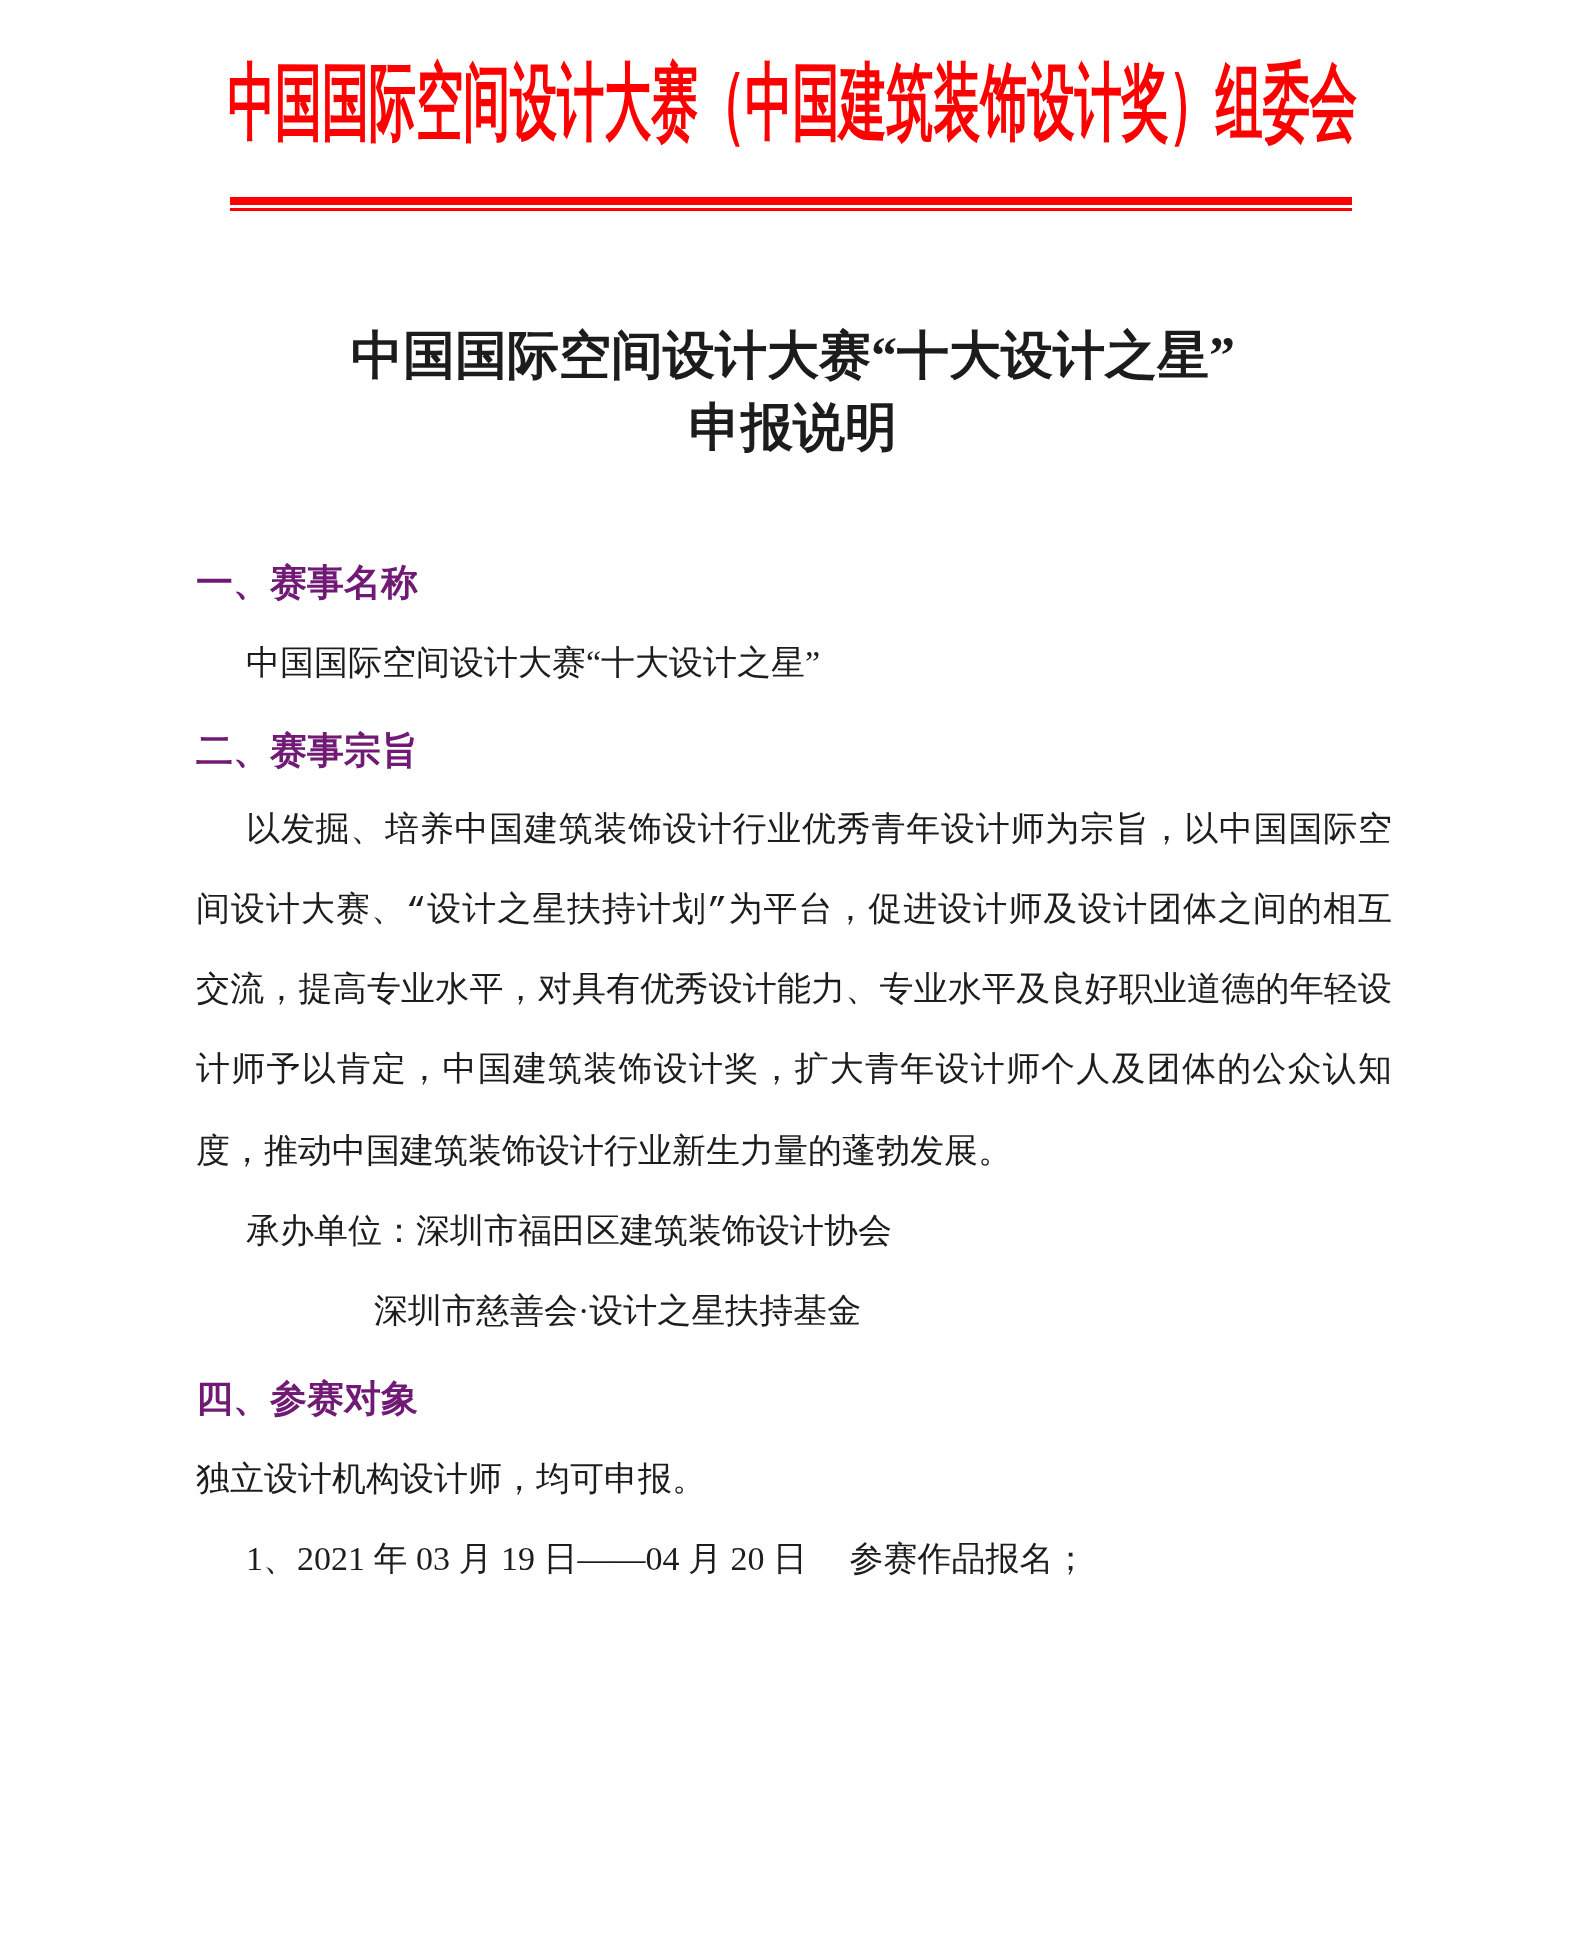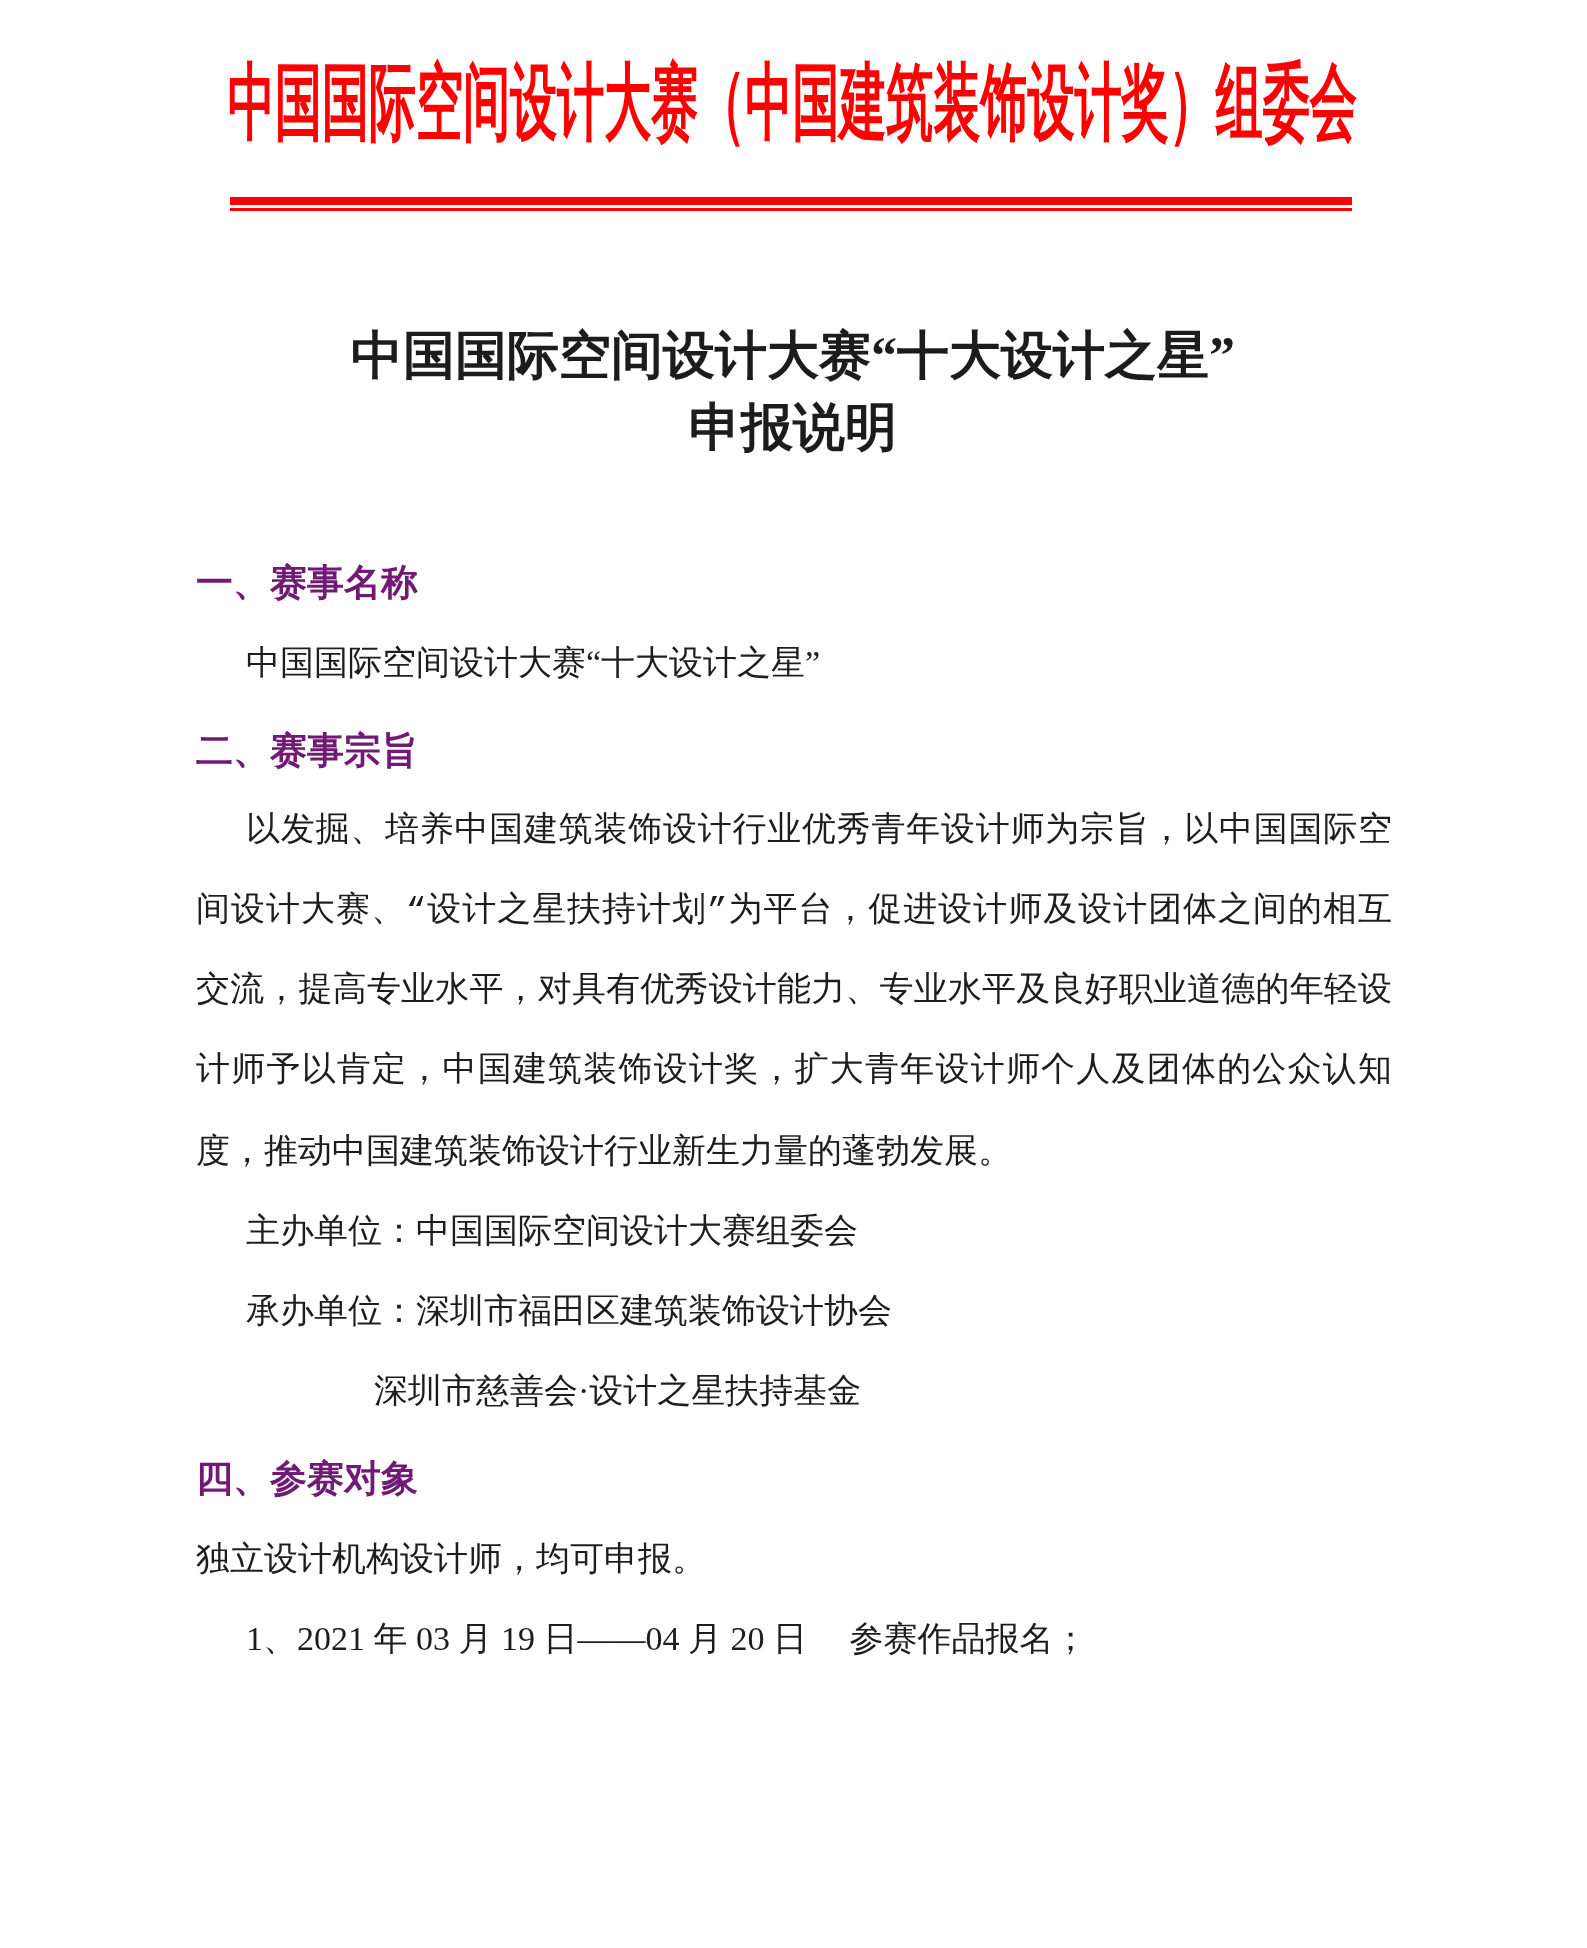--- a/index.html
+++ b/index.html
@@ -90,21 +90,20 @@
     <div class="h">一、赛事名称</div>
     <div class="line ind">中国国际空间设计大赛“十大设计之星”</div>
 
     <div class="h">二、赛事宗旨</div>
     <div class="line ind just">以发掘、培养中国建筑装饰设计行业优秀青年设计师为宗旨，以中国国际空</div>
     <div class="line just">间设计大赛、“设计之星扶持计划”为平台，促进设计师及设计团体之间的相互</div>
     <div class="line just">交流，提高专业水平，对具有优秀设计能力、专业水平及良好职业道德的年轻设</div>
     <div class="line just">计师予以肯定，中国建筑装饰设计奖，扩大青年设计师个人及团体的公众认知</div>
     <div class="line">度，推动中国建筑装饰设计行业新生力量的蓬勃发展。</div>
 
-    <div class="line ind">主办单位：中国国际空间设计大赛组委会</div>
     <div class="line ind">承办单位：深圳市福田区建筑装饰设计协会</div>
     <div class="line ind2">深圳市慈善会·设计之星扶持基金</div>
 
     <div class="h">四、参赛对象</div>
     <div class="line">独立设计机构设计师，均可申报。</div>
 
     <div class="line ind">1、2021 年 03 月 19 日——04 月 20 日　 参赛作品报名；</div>
 
   </div>
 </div>

